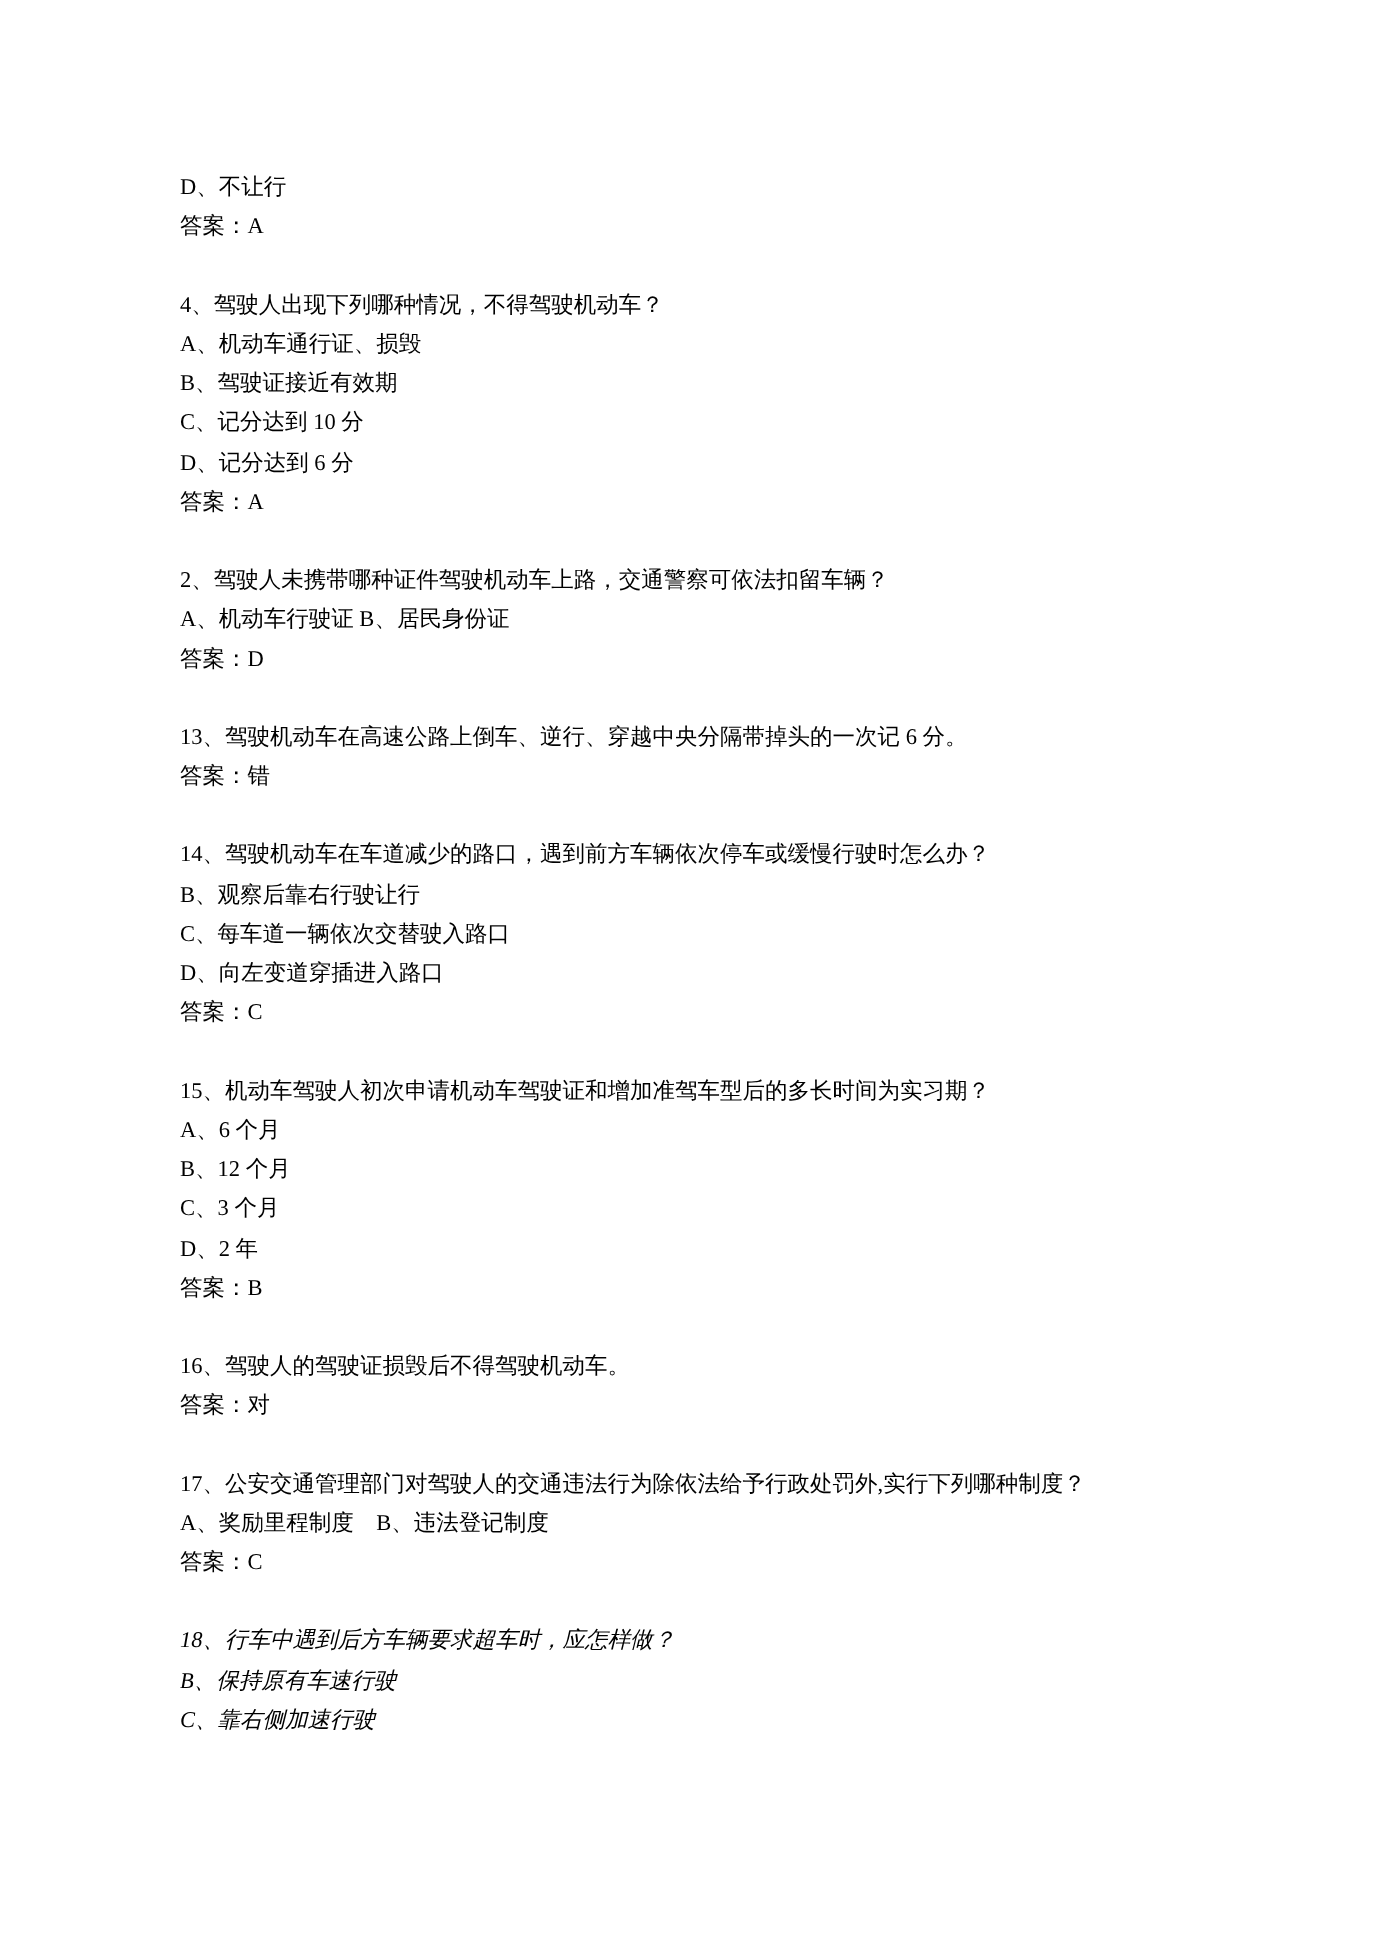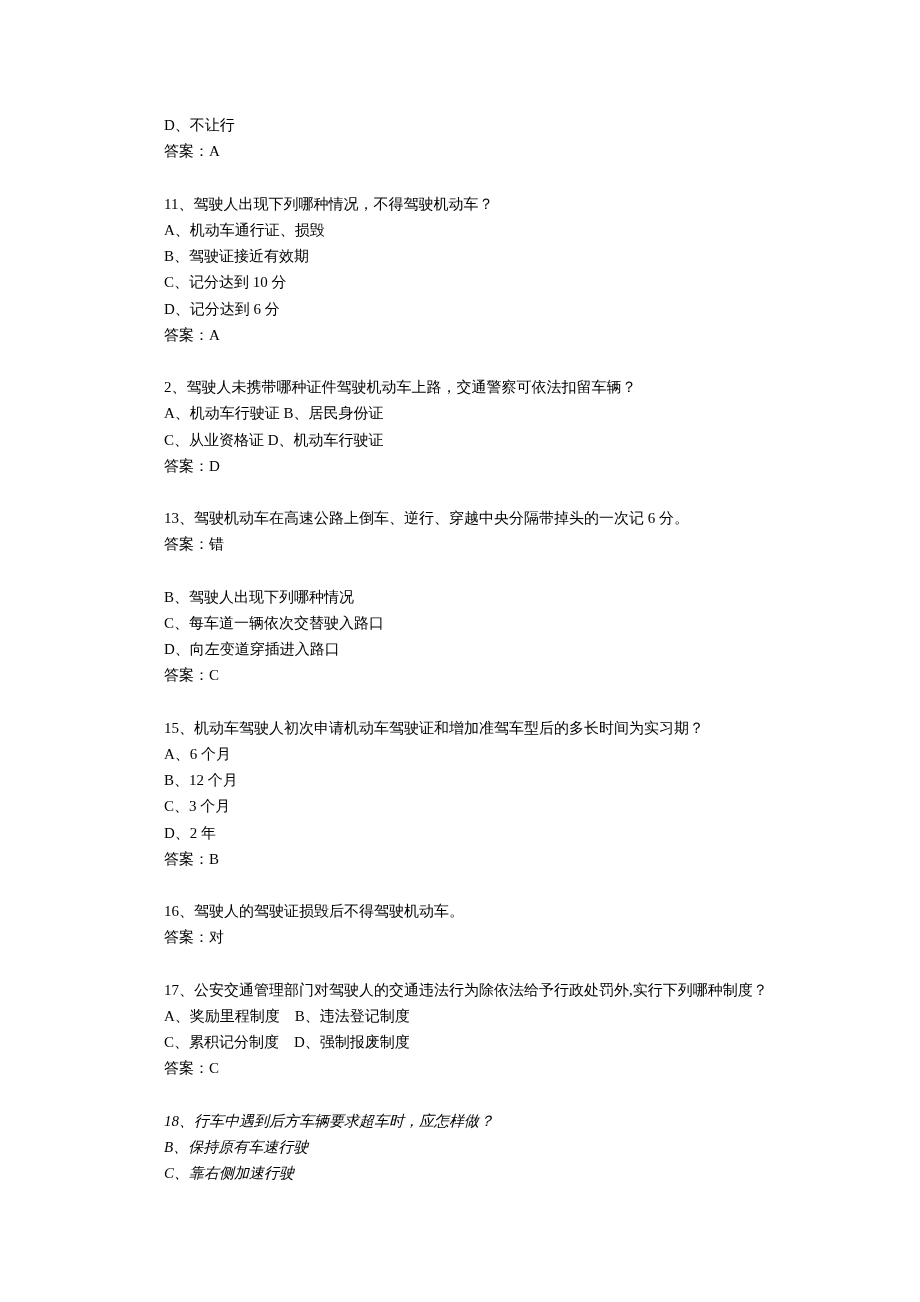--- a/index.html
+++ b/index.html
@@ -12,78 +12,76 @@
     line-height: 1.75;
   }
   .page {
     width: 920px;
     min-height: 1302px;
     padding: 112px 120px 60px 120px;
     box-sizing: border-box;
   }
   .line {
     white-space: pre-wrap;
-    margin-left: 44px;
   }
   .block {
     margin-bottom: 26px;
   }
   .block:last-child {
     margin-bottom: 0;
     font-style: italic;
   }
 </style>
 </head>
 <body>
 
 <div class="page" id="page-root">
     <div class="block">
       <div class="line">D、不让行</div>
       <div class="line">答案：A</div>
     </div>
     <div class="block">
-      <div class="line">11、驾驶人出现下列哪种情况，不得驾驶机动车？</div>
+      <div class="line">4、驾驶人出现下列哪种情况，不得驾驶机动车？</div>
       <div class="line">A、机动车通行证、损毁</div>
       <div class="line">B、驾驶证接近有效期</div>
       <div class="line">C、记分达到 10 分</div>
       <div class="line">D、记分达到 6 分</div>
       <div class="line">答案：A</div>
     </div>
     <div class="block">
       <div class="line">2、驾驶人未携带哪种证件驾驶机动车上路，交通警察可依法扣留车辆？</div>
       <div class="line">A、机动车行驶证 B、居民身份证</div>
-      <div class="line">C、从业资格证 D、机动车行驶证</div>
       <div class="line">答案：D</div>
     </div>
     <div class="block">
       <div class="line">13、驾驶机动车在高速公路上倒车、逆行、穿越中央分隔带掉头的一次记 6 分。</div>
       <div class="line">答案：错</div>
     </div>
     <div class="block">
-      <div class="line">B、驾驶人出现下列哪种情况</div>
+      <div class="line">14、驾驶机动车在车道减少的路口，遇到前方车辆依次停车或缓慢行驶时怎么办？</div>
+      <div class="line">B、观察后靠右行驶让行</div>
       <div class="line">C、每车道一辆依次交替驶入路口</div>
       <div class="line">D、向左变道穿插进入路口</div>
       <div class="line">答案：C</div>
     </div>
     <div class="block">
       <div class="line">15、机动车驾驶人初次申请机动车驾驶证和增加准驾车型后的多长时间为实习期？</div>
       <div class="line">A、6 个月</div>
       <div class="line">B、12 个月</div>
       <div class="line">C、3 个月</div>
       <div class="line">D、2 年</div>
       <div class="line">答案：B</div>
     </div>
     <div class="block">
       <div class="line">16、驾驶人的驾驶证损毁后不得驾驶机动车。</div>
       <div class="line">答案：对</div>
     </div>
     <div class="block">
       <div class="line">17、公安交通管理部门对驾驶人的交通违法行为除依法给予行政处罚外,实行下列哪种制度？</div>
       <div class="line">A、奖励里程制度    B、违法登记制度</div>
-      <div class="line">C、累积记分制度    D、强制报废制度</div>
       <div class="line">答案：C</div>
     </div>
     <div class="block">
       <div class="line">18、行车中遇到后方车辆要求超车时，应怎样做？</div>
       <div class="line">B、保持原有车速行驶</div>
       <div class="line">C、靠右侧加速行驶</div>
     </div>
   </div>
 
 </body></html>

